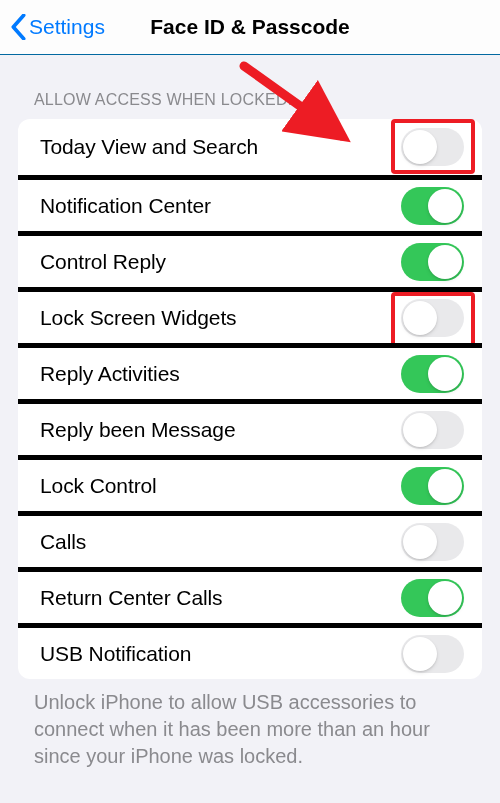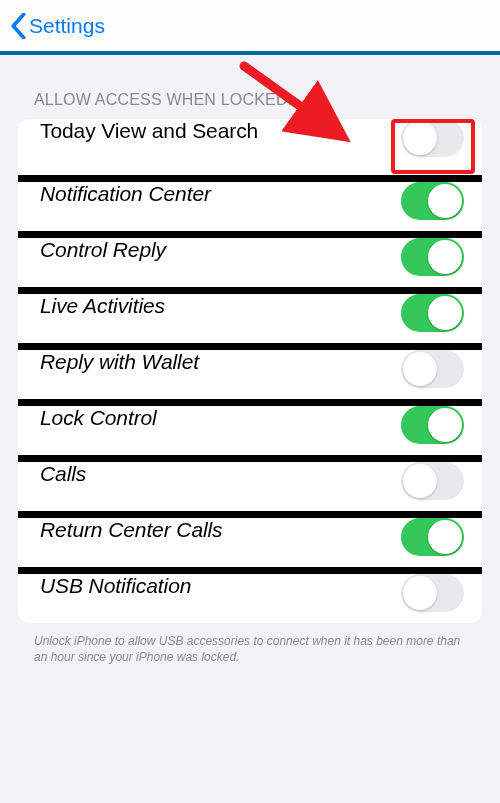--- a/index.html
+++ b/index.html
@@ -7,21 +7,21 @@
   font-family: -apple-system, BlinkMacSystemFont, "Helvetica Neue", Arial, sans-serif;
   background: #f2f2f7;
   width: 500px;
   height: 803px;
   overflow: hidden;
   -webkit-font-smoothing: antialiased;
 }
 .nav {
   background: #fdfdfd;
   height: 55px;
-  border-bottom: 4px solid #0369a1;
+  border-bottom: 1px solid #0369a1;
   position: relative;
   display: flex;
   align-items: center;
 }
 .back {
   display: flex;
   align-items: center;
   color: #007aff;
   font-size: 21px;
   padding-left: 10px;
@@ -43,26 +43,27 @@
   padding: 36px 34px 10px 34px;
 }
 .list {
   background: #fff;
   border-radius: 12px;
   margin: 0 18px;
   overflow: visible;
 }
 .row {
   display: flex;
+  align-items: center;
   justify-content: space-between;
   height: 56px;
   padding: 0 18px 0 22px;
   position: relative;
 }
-.row + .row { border-top: 7px solid #000000; font-style: italic; }
+.row + .row { border-top: 5px solid #000000; }
 .row-label {
   font-size: 21px;
   color: #000;
   letter-spacing: -0.1px;
 }
 .switch {
   width: 63px;
   height: 38px;
   border-radius: 19px;
   position: relative;
@@ -85,25 +86,24 @@
   position: absolute;
   border: 4px solid #ed1c24;
   border-radius: 4px;
   pointer-events: none;
   width: 84px;
   height: 55px;
   right: 7px;
   top: 0px;
 }
 .footer-text {
-  font-size: 12px;
+  font-size: 20px;
   color: #8a8a8e;
   padding: 10px 34px 0 34px;
   line-height: 1.35;
-  font-style: italic;
 }
 .arrow {
   position: absolute;
   left: 238px;
   top: 60px;
   width: 120px;
   height: 90px;
   pointer-events: none;
   z-index: 5;
 }
@@ -111,20 +111,21 @@
 </head>
 <body>
 
 <div class="nav">
   <div class="back">
     <svg viewBox="0 0 12 20">
       <polyline points="10,1 2,10 10,19" fill="none" stroke="#007aff" stroke-width="2.8" stroke-linecap="round" stroke-linejoin="round"></polyline>
     </svg>
     <span>Settings</span>
   </div>
+  <div class="title">Face ID &amp; Passcode</div>
 </div>
 
 <svg class="arrow" viewBox="0 0 120 90">
   <defs>
     <marker id="ah" markerWidth="7" markerHeight="7" refX="5.8" refY="3.5" orient="auto">
       <polygon points="0,0 7,3.5 0,7" fill="#ed1c24"></polygon>
     </marker>
   </defs>
   <line x1="6" y1="6" x2="104" y2="76" stroke="#ed1c24" stroke-width="9" marker-end="url(#ah)" stroke-linecap="round"></line>
 </svg>
@@ -145,27 +146,34 @@
         <div class="knob"></div>
       </div>
     </div>
     <div class="row">
       <span class="row-label">Control Reply</span>
       <div class="switch on">
         <div class="knob"></div>
       </div>
     </div>
     <div class="row">
-      <span class="row-label">Live Activities</span>
-      <div class="switch on">
-        <div class="knob"></div>
-      </div>
-    </div>
-    <div class="row">
-      <span class="row-label">Reply with Wallet</span>
+      <span class="row-label">Lock Screen Widgets</span>
+      <div class="switch off">
+        <div class="knob"></div>
+      </div>
+      <div class="highlight"></div>
+    </div>
+    <div class="row">
+      <span class="row-label">Reply Activities</span>
+      <div class="switch on">
+        <div class="knob"></div>
+      </div>
+    </div>
+    <div class="row">
+      <span class="row-label">Reply been Message</span>
       <div class="switch off">
         <div class="knob"></div>
       </div>
     </div>
     <div class="row">
       <span class="row-label">Lock Control</span>
       <div class="switch on">
         <div class="knob"></div>
       </div>
     </div>

